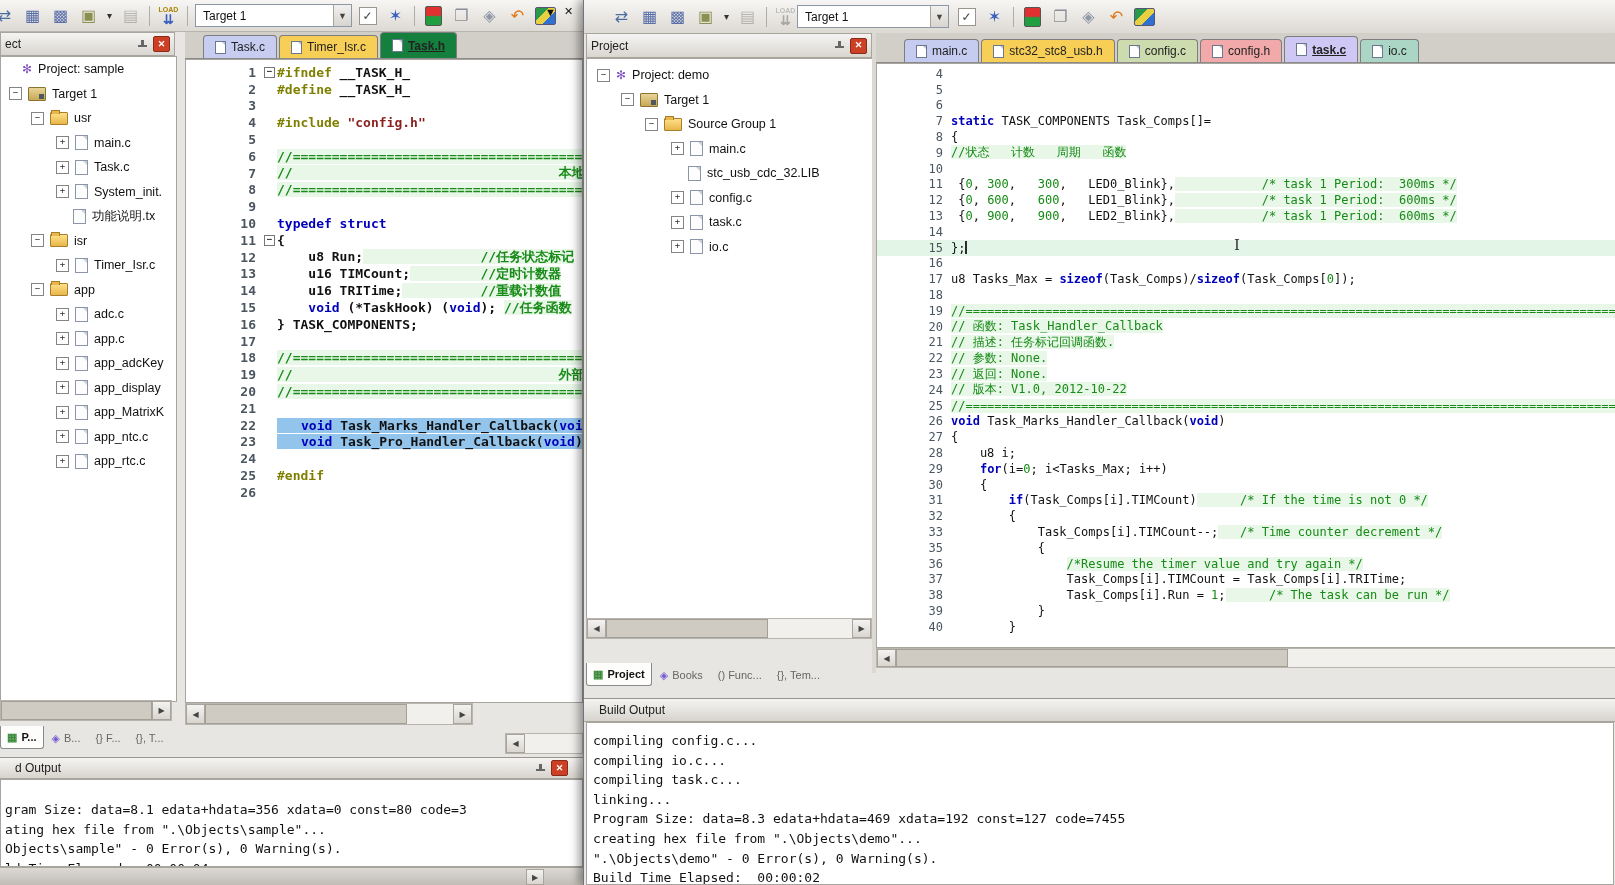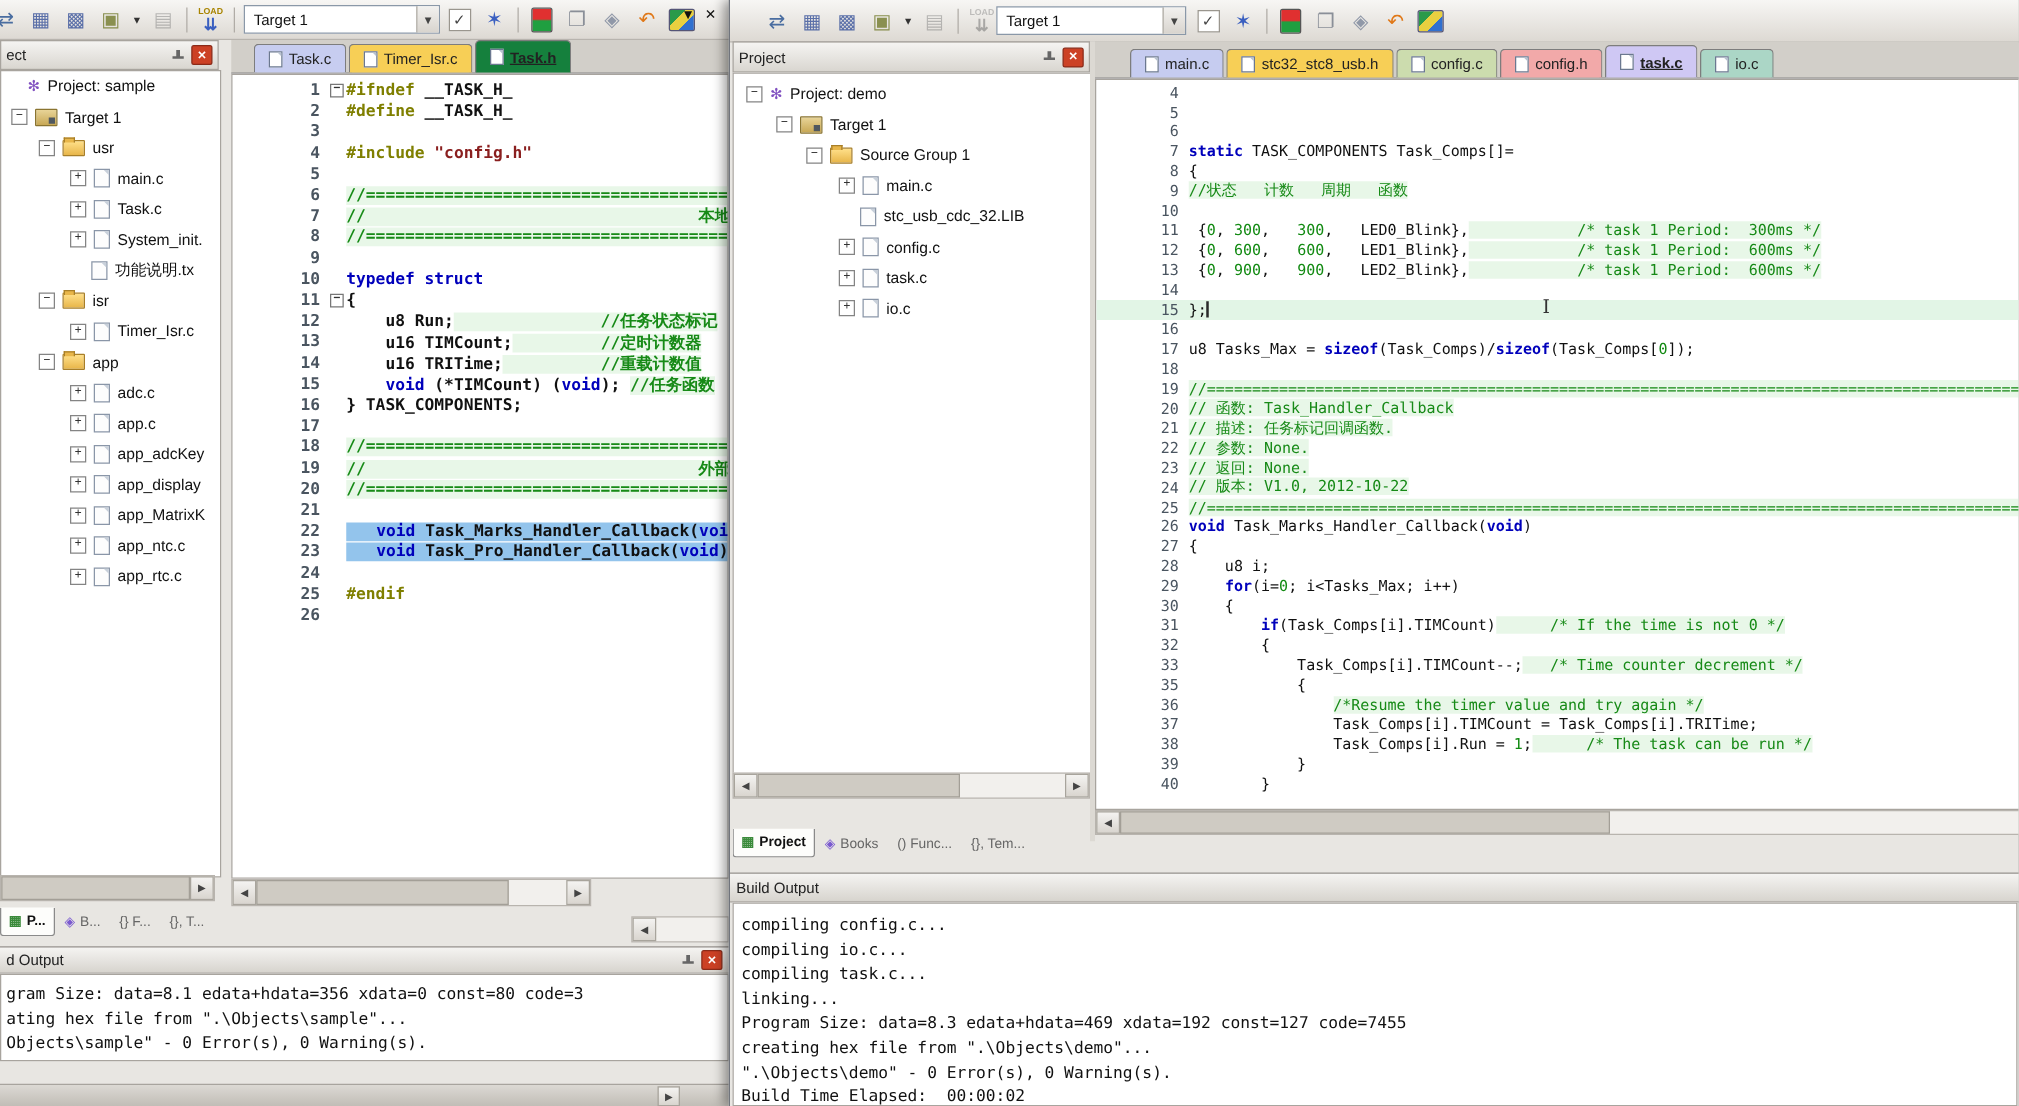--- a/index.html
+++ b/index.html
@@ -73,21 +73,21 @@
   .sg-kw{color:#0000bb;font-weight:700;}
   .sg-pre{color:#7f7f00;}
   .sg-com{color:#178a17;background:rgba(205,238,205,.45);}
   .sg-str{color:#8a1f1f;}
   .sg-num{color:#128a12;}
   .sg-plain{color:#111;}
   .hl-cur{background:#e2f5e6;width:100%;}
   .hl-sel .ltext{background:#93c4ec;padding-left:24px;}
   .caret{display:inline-block;width:2px;height:13px;background:#2a2a2a;vertical-align:-2px;}
   
-  .bhead{position:absolute;background:linear-gradient(#f5f4f2,#d7d4ce);border-top:1px solid #989490;border-bottom:1px solid #a8a49e;display:flex;align-items:center;font-size:12px;color:#222;padding:0 5px;box-sizing:border-box;}
+  .bhead{position:absolute;background:linear-gradient(#f5f4f2,#d7d4ce);border-top:1px solid #989490;border-bottom:1px solid #a8a49e;display:flex;align-items:center;font-size:12px;color:#222;padding:0 15px;box-sizing:border-box;}
   .bhead .ttl{flex:1;}
   .bbody{position:absolute;background:#fff;border:1px solid #a8a49e;overflow:hidden;font-family:"DejaVu Sans Mono","Liberation Mono",monospace;font-size:13px;color:#111;box-sizing:border-box;}
   .bline{height:19.6px;white-space:pre;}
   .bstrip{position:absolute;background:linear-gradient(#dcd9d4,#bfbbb4);border-top:1px solid #a8a49e;}
   .ibeam{position:absolute;font-family:"DejaVu Serif",serif;font-size:15px;color:#333;z-index:5;}
   .splitter{position:absolute;background:#dcd9d3;}
 </style>
 </head>
 <body>
 
@@ -333,21 +333,21 @@
           <span class="ltext"><span class="sg-plain">    u16 TIMCount;</span><span class="sg-com">         //定时计数器</span></span>
         </div>
         <div class="cline">
           <span class="lnum">14</span>
           <span class="fold"></span>
           <span class="ltext"><span class="sg-plain">    u16 TRITime;</span><span class="sg-com">          //重载计数值</span></span>
         </div>
         <div class="cline">
           <span class="lnum">15</span>
           <span class="fold"></span>
-          <span class="ltext"><span class="sg-plain">    </span><span class="sg-kw">void</span><span class="sg-plain"> (*TIMCount) (</span><span class="sg-kw">void</span><span class="sg-plain">); </span><span class="sg-com">//任务函数</span></span>
+          <span class="ltext"><span class="sg-plain">    </span><span class="sg-kw">void</span><span class="sg-plain"> (*TaskHook) (</span><span class="sg-kw">void</span><span class="sg-plain">); </span><span class="sg-com">//任务函数</span></span>
         </div>
         <div class="cline">
           <span class="lnum">16</span>
           <span class="fold"></span>
           <span class="ltext"><span class="sg-plain">} TASK_COMPONENTS;</span></span>
         </div>
         <div class="cline">
           <span class="lnum">17</span>
           <span class="fold"></span>
           <span class="ltext"></span>
@@ -407,21 +407,21 @@
     <div class="hscroll" style="left:505px;top:733px;width:78px;height:21px;">
       <span class="sbtn">◀</span>
       <span style="flex:1;"></span>
     </div>
 
     <div class="bhead" style="left:0;top:757px;width:583px;height:22px;">
       <span class="ttl">d Output</span>
       <span class="pin"></span>
       <span class="closex">✕</span>
     </div>
-    <div class="bbody" style="left:0;top:779px;width:583px;height:70px;padding:8px 4px 0 4px;" id="lw-build">
+    <div class="bbody" style="left:0;top:779px;width:583px;height:88px;padding:22px 4px 0 4px;" id="lw-build">
         <div class="bline">gram Size: data=8.1 edata+hdata=356 xdata=0 const=80 code=3</div>
         <div class="bline">ating hex file from ".\Objects\sample"...</div>
         <div class="bline">Objects\sample" - 0 Error(s), 0 Warning(s).</div>
         <div class="bline">ld Time Elapsed:  00:00:04</div>
       </div>
     <div class="bstrip" style="left:0;top:867px;width:583px;height:18px;">
       <span class="sbtn" style="position:absolute;left:526px;top:1px;width:16px;height:14px;">▶</span>
     </div>
   </section>
 

